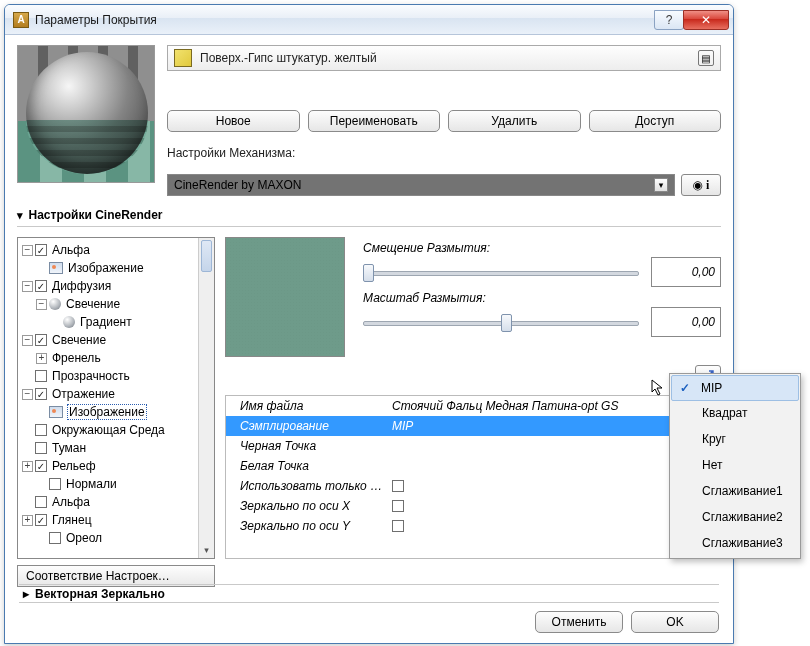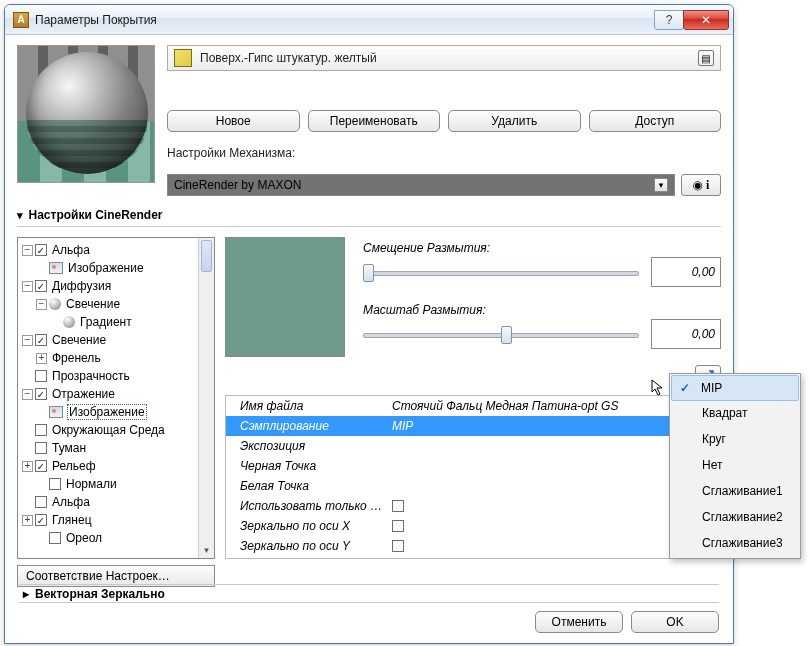--- a/index.html
+++ b/index.html
@@ -253,21 +253,21 @@
           <div class="blur-block">
             <div class="blur-label">Смещение Размытия:</div>
             <div class="slider-row">
               <div class="slider">
                   <div class="thumb" style="left:0"></div>
                 </div>
               <div class="numbox">
                   <span>0,00</span>
                 </div>
             </div>
-            <div class="blur-label" style="margin-top:16px">Масштаб Размытия:</div>
+            <div class="blur-label" style="margin-top:4px">Масштаб Размытия:</div>
             <div class="slider-row">
               <div class="slider">
                   <div class="thumb" style="left:50%"></div>
                 </div>
               <div class="numbox">
                   <span>0,00</span>
                 </div>
             </div>
           </div>
         </div>
@@ -283,24 +283,20 @@
                 <div class="pname">Имя файла</div>
                 <div class="pval">Стоячий Фальц Медная Патина-opt GS</div>
                 <div class="extras" style="margin-right: 18px;">…</div>
               </div>
               <div class="prow selected">
                 <div class="pname">Сэмплирование</div>
                 <div class="pval">MIP</div>
                 <div class="dd">▾</div>
               </div>
               <div class="prow">
-                <div class="pname">Экспозиция</div>
-                <div class="pval right">0</div>
-              </div>
-              <div class="prow">
                 <div class="pname">Черная Точка</div>
                 <div class="pval right">0</div>
               </div>
               <div class="prow">
                 <div class="pname">Белая Точка</div>
                 <div class="pval right">1</div>
               </div>
               <div class="prow">
                 <div class="pname">Использовать только А…</div>
                 <div class="pval">

